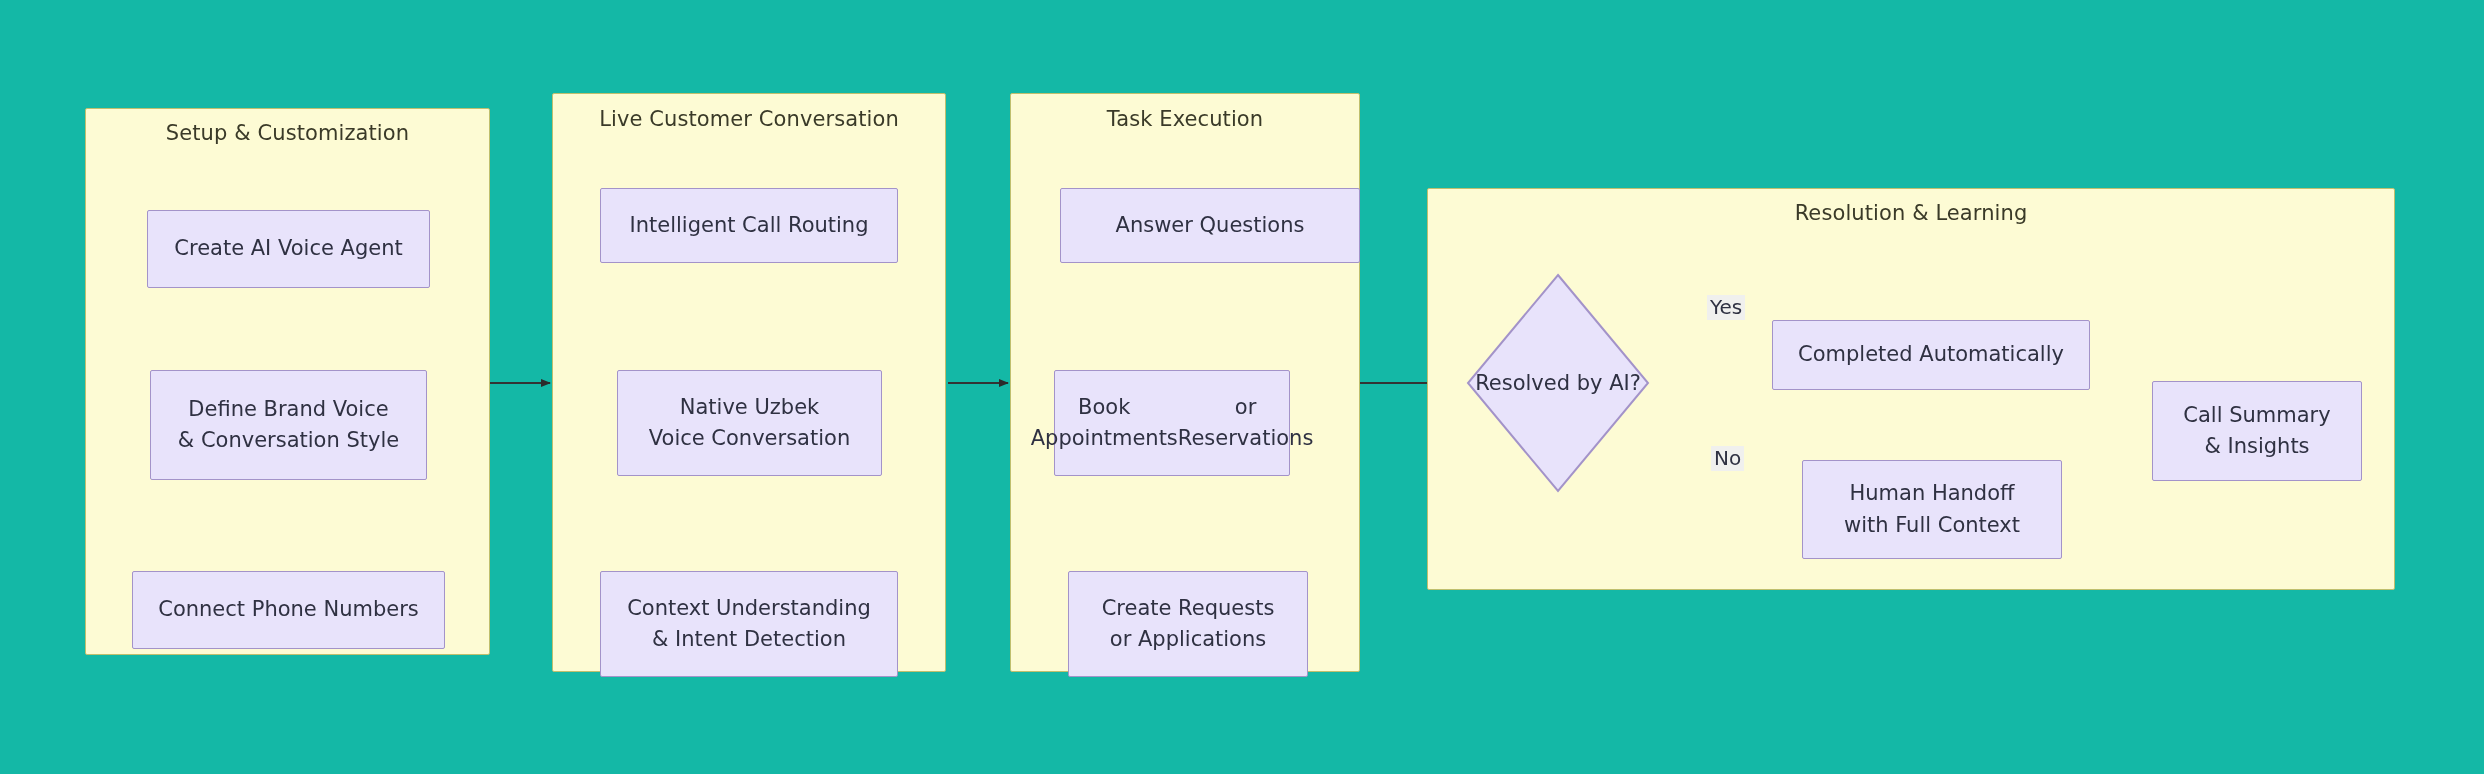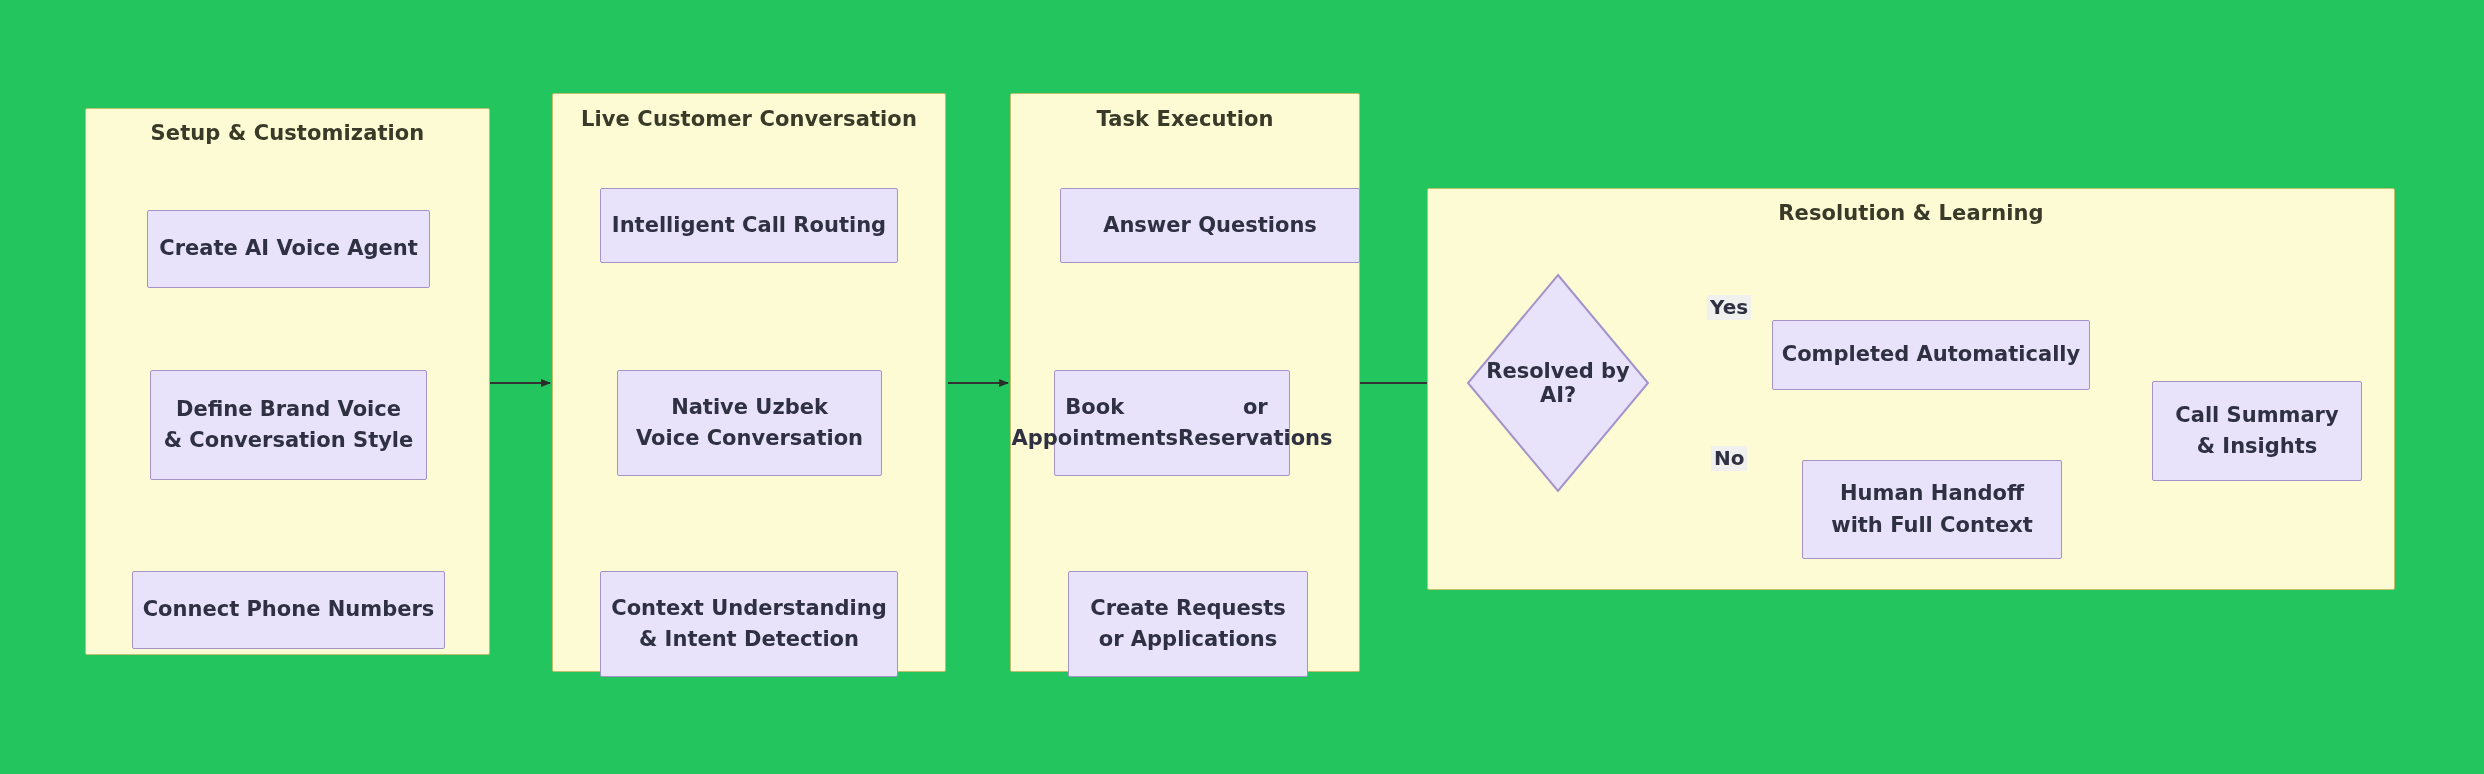--- a/index.html
+++ b/index.html
@@ -7,23 +7,22 @@
     padding: 0;
     background: #ffffff;
   }
   body {
     font-family: "DejaVu Sans", "Liberation Sans", sans-serif;
   }
   #canvas {
     position: relative;
     width: 2484px;
     height: 774px;
-    background: #22c55e;
+    background: #14b8a6;
     overflow: hidden;
-    font-weight: bold;
   }
   
   .subgraph {
     position: absolute;
     background: #fdfbd4;
     border: 1.6px solid #bfbf6e;
     border-radius: 2px;
     box-sizing: border-box;
   }
   .subgraph-title {

